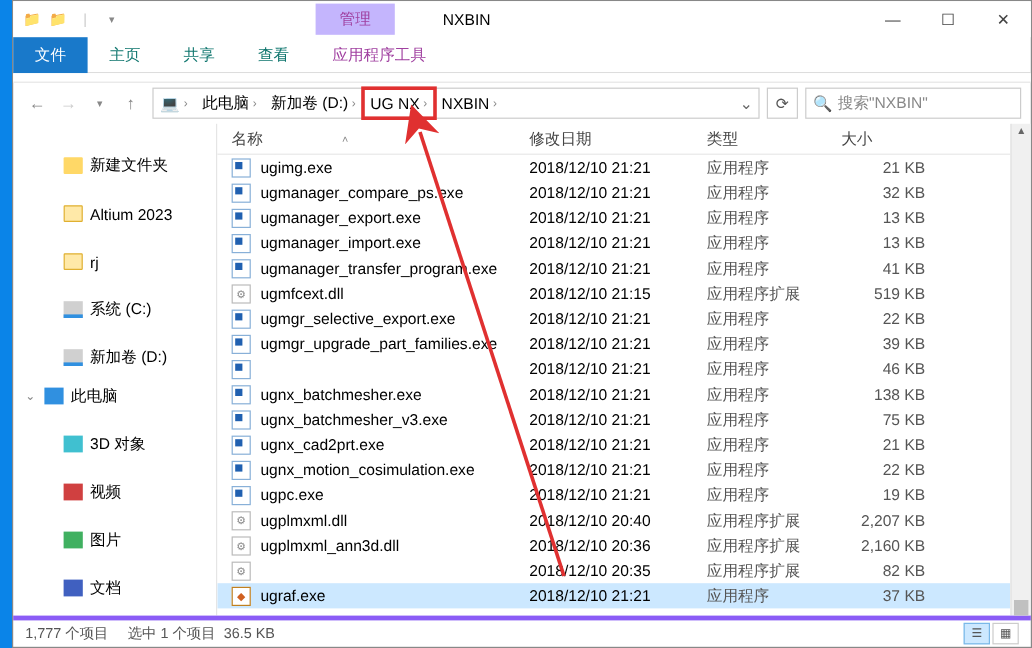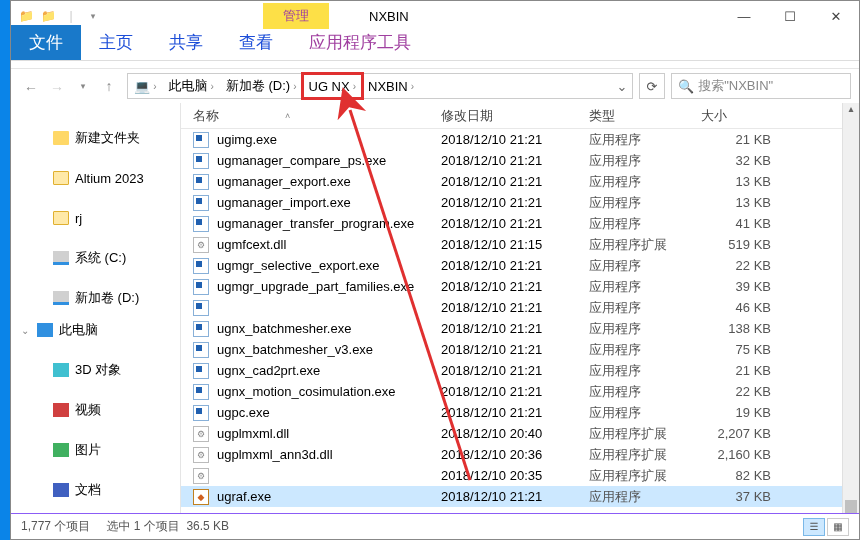--- a/index.html
+++ b/index.html
@@ -5,29 +5,29 @@
 * { box-sizing: border-box; margin: 0; padding: 0; font-family: "Microsoft YaHei", "Segoe UI", sans-serif; }
 body { width: 860px; height: 540px; background: #0078d7; overflow: hidden; position: relative; }
 .window { position: absolute; left: 10px; top: 0; right: 0; bottom: 0; background: #fff; border: 1px solid #888; display: flex; flex-direction: column; }
 .taskbar-edge { position: absolute; left: 0; top: 0; width: 10px; bottom: 0; background: linear-gradient(#0a84e8,#0a84e8); }
 
 
 .titlebar { height: 30px; display: flex; align-items: center; background: #fff; padding-left: 6px; }
 .titlebar .qat { display: flex; gap: 2px; align-items: center; }
 .titlebar .qat span { width: 20px; height: 20px; display:flex; align-items:center; justify-content:center; font-size:12px; }
 .titlebar .qat .folder { color:#f5c542; }
-.titlebar .tab-label { margin-left: 160px; background:#fde047; color:#a040a0; padding: 4px 20px; font-size:13px; }
+.titlebar .tab-label { margin-left: 160px; background:#c4b5fd; color:#a040a0; padding: 4px 20px; font-size:13px; }
 .titlebar .title { margin-left: 40px; font-size: 13px; }
 .titlebar .wbtns { margin-left: auto; display:flex; }
 .titlebar .wbtns div { width: 46px; height: 30px; display:flex; align-items:center; justify-content:center; font-size:13px; color:#444; }
 
 
-.ribbon { height: 30px; display:flex; align-items:flex-end; border-bottom: 1px solid #ddd; font-size:17px; }
+.ribbon { height: 30px; display:flex; align-items:center; border-bottom: 1px solid #ddd; font-size:13px; }
 .ribbon .file { background:#1979ca; color:#fff; padding: 6px 18px; }
-.ribbon .rtab { padding: 6px 18px; color:#1d4ed8; }
+.ribbon .rtab { padding: 6px 18px; color:#0f766e; }
 .ribbon .rtab.pink { color:#a040a0; }
 
 .sep { height: 8px; background:#fff; border-bottom:1px solid #e5e5e5; }
 
 
 .addrrow { height: 34px; display:flex; align-items:center; padding: 0 8px; gap:6px; }
 .navbtns { display:flex; gap:2px; align-items:center; color:#888; }
 .navbtns span { width:24px; height:24px; display:flex; align-items:center; justify-content:center; font-size:14px; }
 .addrbar { flex:1; height:26px; border:1px solid #ccc; display:flex; align-items:center; font-size:13px; }
 .addrbar .seg { padding: 0 6px; height:100%; display:flex; align-items:center; gap:3px; }
@@ -74,21 +74,21 @@
 .fic.dll { background:#fff; border:1px solid #bbb; color:#888; }
 .fic.dll::before { content:"⚙"; font-size:9px; }
 .fic.app { background:#fff; border:1px solid #c08020; }
 .fic.app::before { content:"◆"; color:#d06020; font-size:9px; }
 
 .scroll { width:17px; background:#f0f0f0; border-left:1px solid #e0e0e0; display:flex; flex-direction:column; }
 .scroll .arr { height:17px; text-align:center; font-size:10px; color:#666; }
 .scroll .track { flex:1; position:relative; }
 .scroll .thumb { position:absolute; left:2px; right:2px; top:380px; height:22px; background:#c0c0c0; }
 
-.status { height:26px; border-top:1px solid #8b5cf6; display:flex; align-items:center; font-size:12px; padding:0 10px; color:#555; gap:16px; }
+.status { height:26px; border-top:4px solid #8b5cf6; display:flex; align-items:center; font-size:12px; padding:0 10px; color:#555; gap:16px; }
 .status .vbtns { margin-left:auto; display:flex; gap:2px; }
 .status .vbtns span { width:22px; height:18px; border:1px solid #ccc; display:flex; align-items:center; justify-content:center; font-size:10px; }
 .status .vbtns span.act { background:#cce8ff; border-color:#7ab8e8; }
 
 .arrow-annot { position:absolute; pointer-events:none; }
 </style>
 </head>
 <body>
 
 <div class="taskbar-edge"></div>

